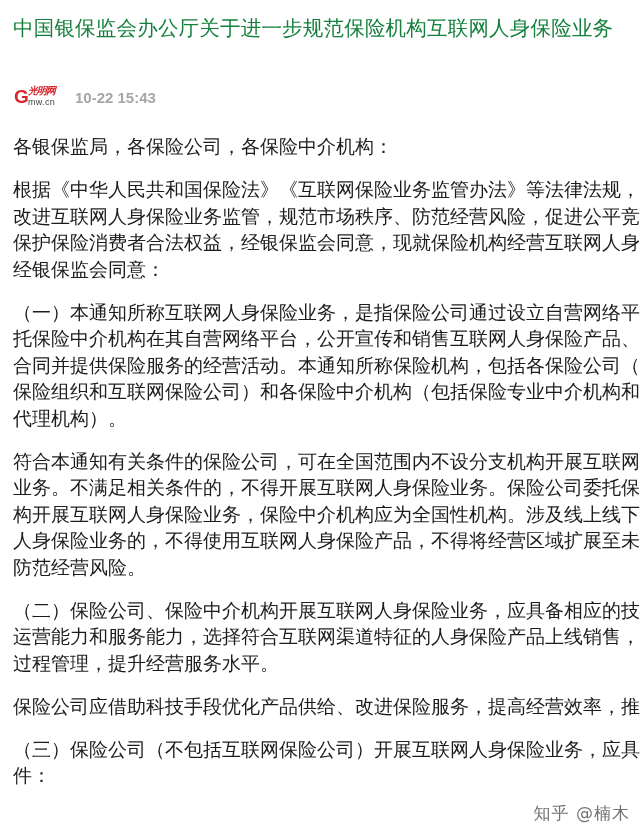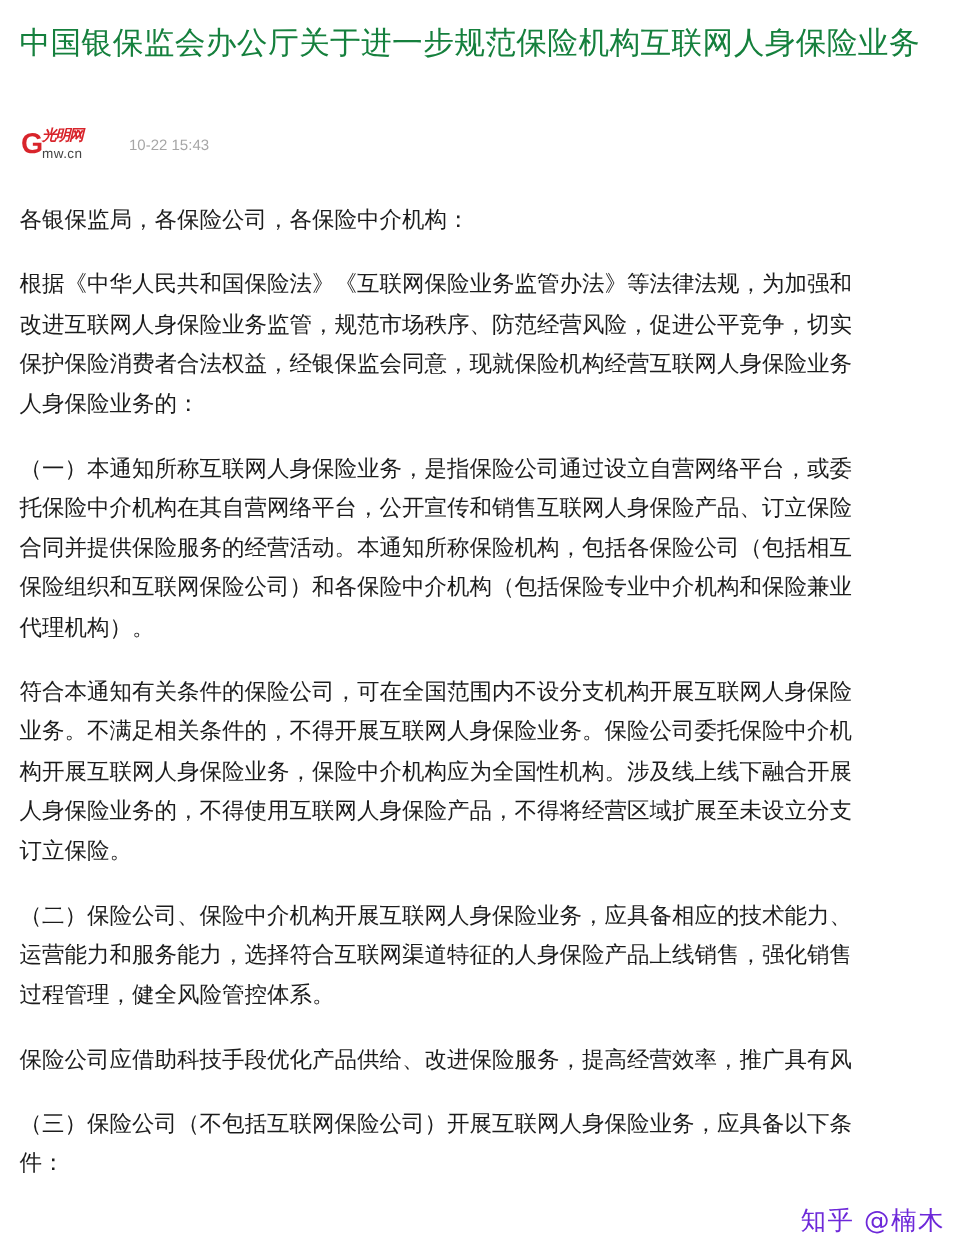--- a/index.html
+++ b/index.html
@@ -9,25 +9,25 @@
            font-size: 20.5px; line-height: 28px; color: #15803d; letter-spacing: 0.2px; }
   .title .ln { display: block; white-space: nowrap; }
   .meta { position: absolute; left: 14px; top: 86px; height: 22px; display: flex; align-items: center; }
   .logo { position: relative; width: 50px; height: 22px; }
   .logo .g { position: absolute; left: 0; top: 1px; font-size: 19px; font-weight: bold; color: #d8242b;
              font-family: "Liberation Sans", sans-serif; line-height: 20px; }
   .logo .cal { position: absolute; left: 14px; top: -1px; font-size: 10px; color: #d8242b;
                font-family: "DejaVu Serif", serif; font-style: italic; line-height: 12px; letter-spacing: -1px; font-weight: bold; }
   .logo .dom { position: absolute; left: 14px; top: 11px; font-size: 9px; color: #444;
                font-family: "Liberation Sans", sans-serif; line-height: 10px; letter-spacing: 0.3px; text-align: center; }
-  .time { margin-left: 22px; font-size: 10px; color: #a6a6a6; font-family: "Liberation Sans", sans-serif; }
+  .time { margin-left: 11px; font-size: 15px; color: #a6a6a6; font-family: "Liberation Sans", sans-serif; font-weight: bold; }
   .body { position: absolute; left: 13px; top: 133px; width: 620px; }
-  .p { margin: 0 0 16.5px 0; font-size: 15px; line-height: 26.5px; color: #1c1c1c; }
+  .p { margin: 0 0 16.5px 0; font-size: 19px; line-height: 26.5px; color: #1c1c1c; }
   .p .ln { display: block; white-space: nowrap; }
-  .watermark { position: absolute; right: 10px; top: 802px; font-size: 17px; color: #6d28d9;
+  .watermark { position: absolute; right: 10px; top: 802px; font-size: 17px; color: #737373;
                letter-spacing: 1px; white-space: nowrap; }
 </style>
 </head>
 <body>
 
 <div class="title">
   <span class="ln">中国银保监会办公厅关于进一步规范保险机构互联网人身保险业务</span>
 </div>
 
 <div class="meta">
@@ -40,40 +40,40 @@
 </div>
 
 <div class="body">
   <p class="p">
     <span class="ln">各银保监局，各保险公司，各保险中介机构：</span>
   </p>
   <p class="p">
     <span class="ln">根据《中华人民共和国保险法》《互联网保险业务监管办法》等法律法规，为加强和</span>
     <span class="ln">改进互联网人身保险业务监管，规范市场秩序、防范经营风险，促进公平竞争，切实</span>
     <span class="ln">保护保险消费者合法权益，经银保监会同意，现就保险机构经营互联网人身保险业务</span>
-    <span class="ln">人身保险业务的：</span>
+    <span class="ln">经银保监会同意：</span>
   </p>
   <p class="p">
     <span class="ln">（一）本通知所称互联网人身保险业务，是指保险公司通过设立自营网络平台，或委</span>
     <span class="ln">托保险中介机构在其自营网络平台，公开宣传和销售互联网人身保险产品、订立保险</span>
     <span class="ln">合同并提供保险服务的经营活动。本通知所称保险机构，包括各保险公司（包括相互</span>
     <span class="ln">保险组织和互联网保险公司）和各保险中介机构（包括保险专业中介机构和保险兼业</span>
     <span class="ln">代理机构）。</span>
   </p>
   <p class="p">
     <span class="ln">符合本通知有关条件的保险公司，可在全国范围内不设分支机构开展互联网人身保险</span>
     <span class="ln">业务。不满足相关条件的，不得开展互联网人身保险业务。保险公司委托保险中介机</span>
     <span class="ln">构开展互联网人身保险业务，保险中介机构应为全国性机构。涉及线上线下融合开展</span>
     <span class="ln">人身保险业务的，不得使用互联网人身保险产品，不得将经营区域扩展至未设立分支</span>
-    <span class="ln">订立保险。</span>
+    <span class="ln">防范经营风险。</span>
   </p>
   <p class="p">
     <span class="ln">（二）保险公司、保险中介机构开展互联网人身保险业务，应具备相应的技术能力、</span>
     <span class="ln">运营能力和服务能力，选择符合互联网渠道特征的人身保险产品上线销售，强化销售</span>
-    <span class="ln">过程管理，健全风险管控体系。</span>
+    <span class="ln">过程管理，提升经营服务水平。</span>
   </p>
   <p class="p">
     <span class="ln">保险公司应借助科技手段优化产品供给、改进保险服务，提高经营效率，推广具有风</span>
   </p>
   <p class="p">
     <span class="ln">（三）保险公司（不包括互联网保险公司）开展互联网人身保险业务，应具备以下条</span>
     <span class="ln">件：</span>
   </p>
 </div>
 

